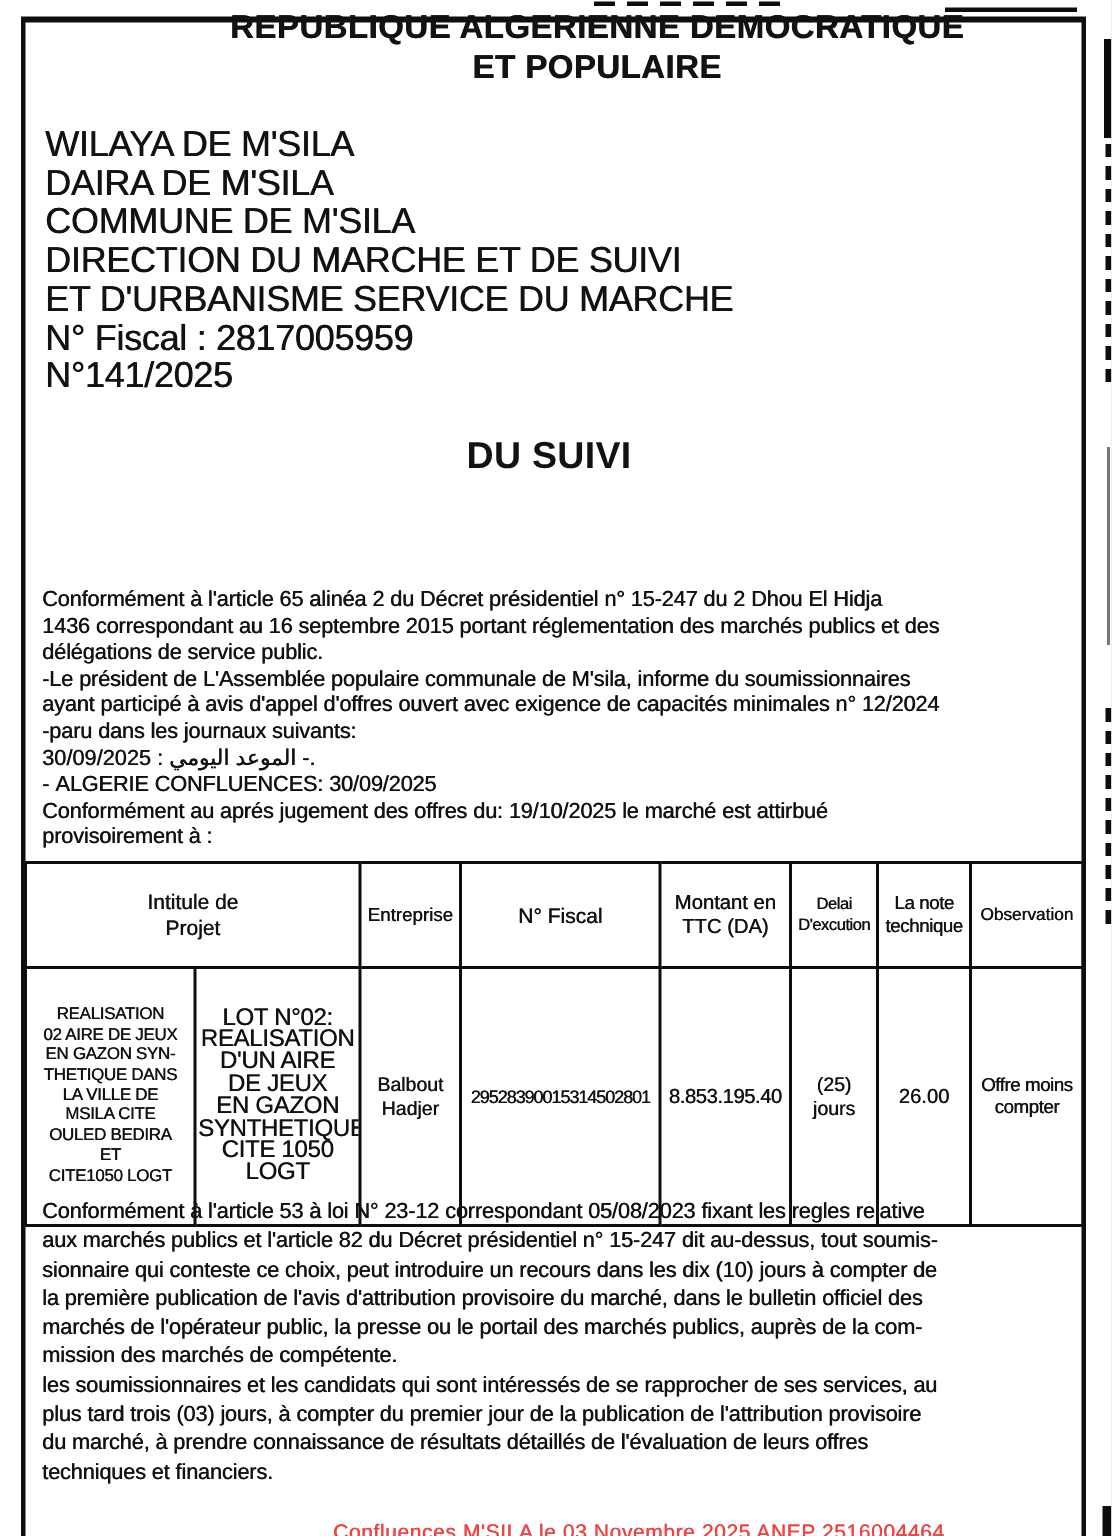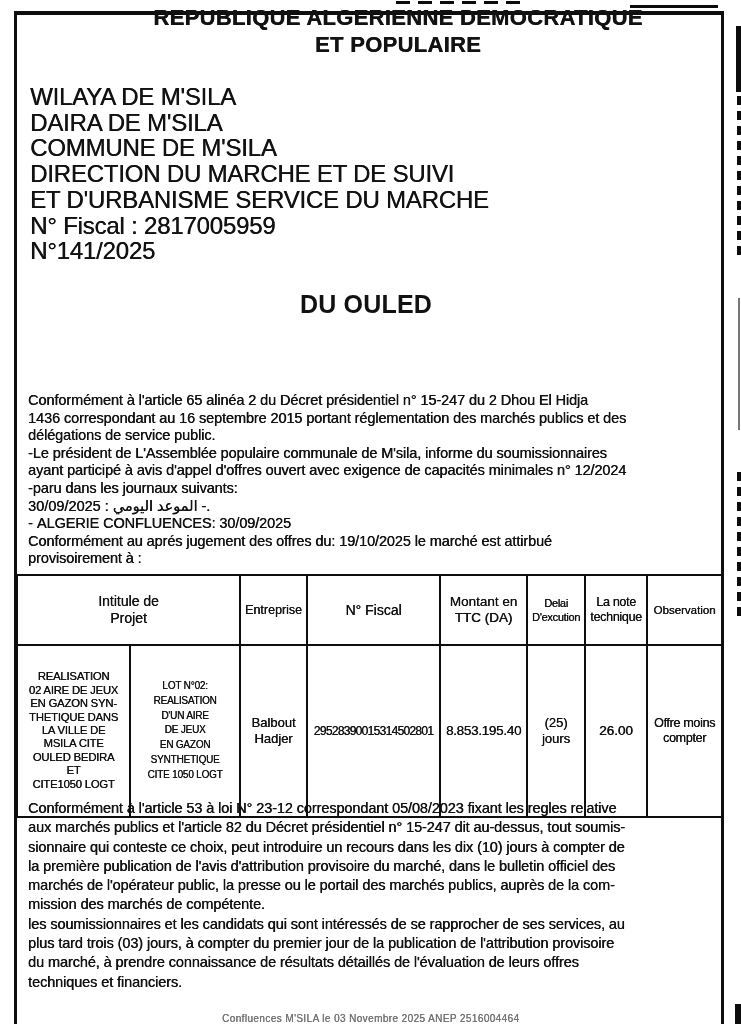--- a/index.html
+++ b/index.html
@@ -61,32 +61,32 @@
   table.award tr.hdr{height:54px;}
   table.award tr.body{height:134px;}
   .h-intitule{font-size:14px;line-height:17px;}
   .h-entreprise{font-size:12.5px;}
   .h-fiscal{font-size:14px;border-radius:27px;}
   .h-montant{font-size:13.5px;line-height:16px;}
   .h-delai{font-size:11px;line-height:14px;letter-spacing:-.3px;}
   .h-note{font-size:12.5px;line-height:15px;letter-spacing:-.3px;}
   .h-obs{font-size:11.5px;}
   .c-proj1{font-size:11.3px;line-height:13.4px;letter-spacing:-.2px;}
-  .c-proj2{font-size:10px;line-height:14.8px;letter-spacing:-.2px;}
+  .c-proj2{font-size:16px;line-height:14.8px;letter-spacing:-.2px;}
   .c-entreprise{font-size:13px;line-height:15.5px;}
   .c-fiscal{font-size:12px;letter-spacing:-.7px;}
   .c-montant{font-size:13.5px;letter-spacing:-.3px;}
   .c-delai{font-size:13px;line-height:15.5px;}
   .c-note{font-size:13.5px;}
   .c-obs{font-size:12.5px;line-height:15px;letter-spacing:-.3px;}
 
   
   .footer-cut{
     position:absolute;left:222px;top:1013px;width:512px;height:11px;
-    overflow:hidden;font-size:10px;color:#737373;letter-spacing:.4px;
+    overflow:hidden;font-size:14px;color:#ef4444;letter-spacing:.4px;
     text-shadow:.3px 0 0 currentColor;white-space:nowrap;
   }
 
   
   .art{position:absolute;background:#0c0c0c;}
   .art-dash-v{background:repeating-linear-gradient(180deg,#0c0c0c 0 9px,rgba(0,0,0,0) 9px 15px);}
   .art-gray{background:#777;}
   .art-dash-h{background:repeating-linear-gradient(90deg,#0c0c0c 0 14px,rgba(0,0,0,0) 14px 22px);}
 </style>
 </head>
@@ -111,21 +111,21 @@
 
   <div class="admin lines">WILAYA DE M'SILA
 DAIRA DE M'SILA
 COMMUNE DE M'SILA
 DIRECTION DU MARCHE ET DE SUIVI
 ET D'URBANISME SERVICE DU MARCHE
 N° Fiscal : 2817005959
 N°141/2025</div>
 
   <div class="notice-title">
-    <div>DU OULED</div>
+    <div>DU SUIVI</div>
   </div>
 
   <div class="para intro lines">Conformément à l'article 65 alinéa 2 du Décret présidentiel n° 15-247 du 2 Dhou El Hidja
 1436 correspondant au 16 septembre 2015 portant réglementation des marchés publics et des
 délégations de service public.
 -Le président de L'Assemblée populaire communale de M'sila, informe du soumissionnaires
 ayant participé à avis d'appel d'offres ouvert avec exigence de capacités minimales n° 12/2024
 -paru dans les journaux suivants:
 ‫- الموعد اليومي‬ : 30/09/2025.
 - ALGERIE CONFLUENCES: 30/09/2025

